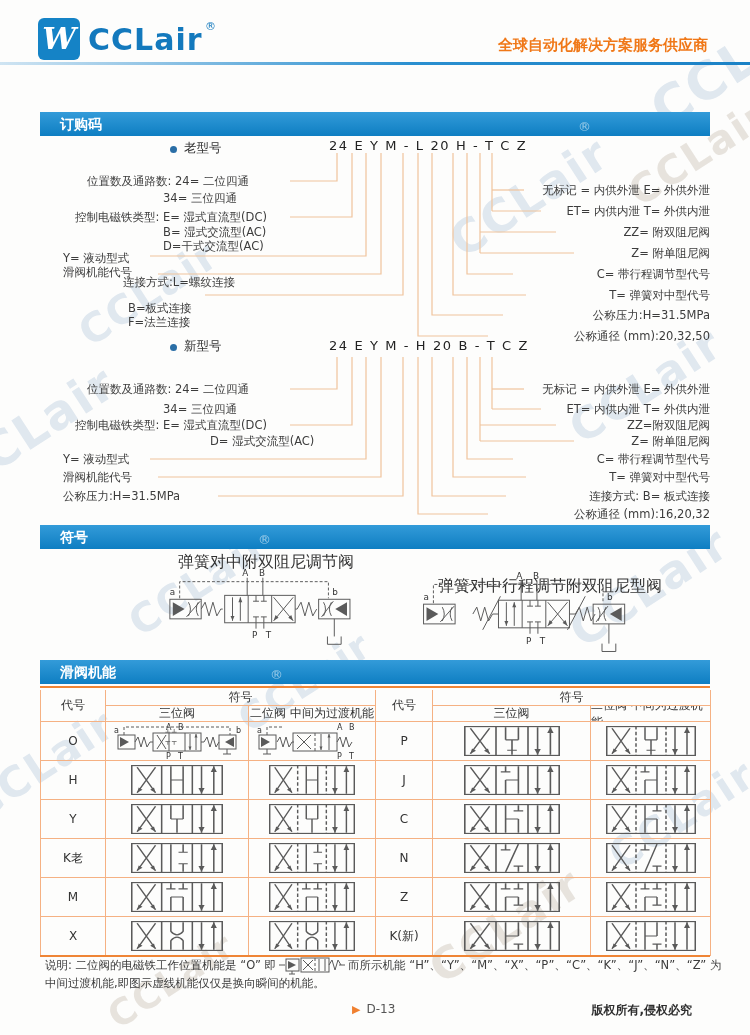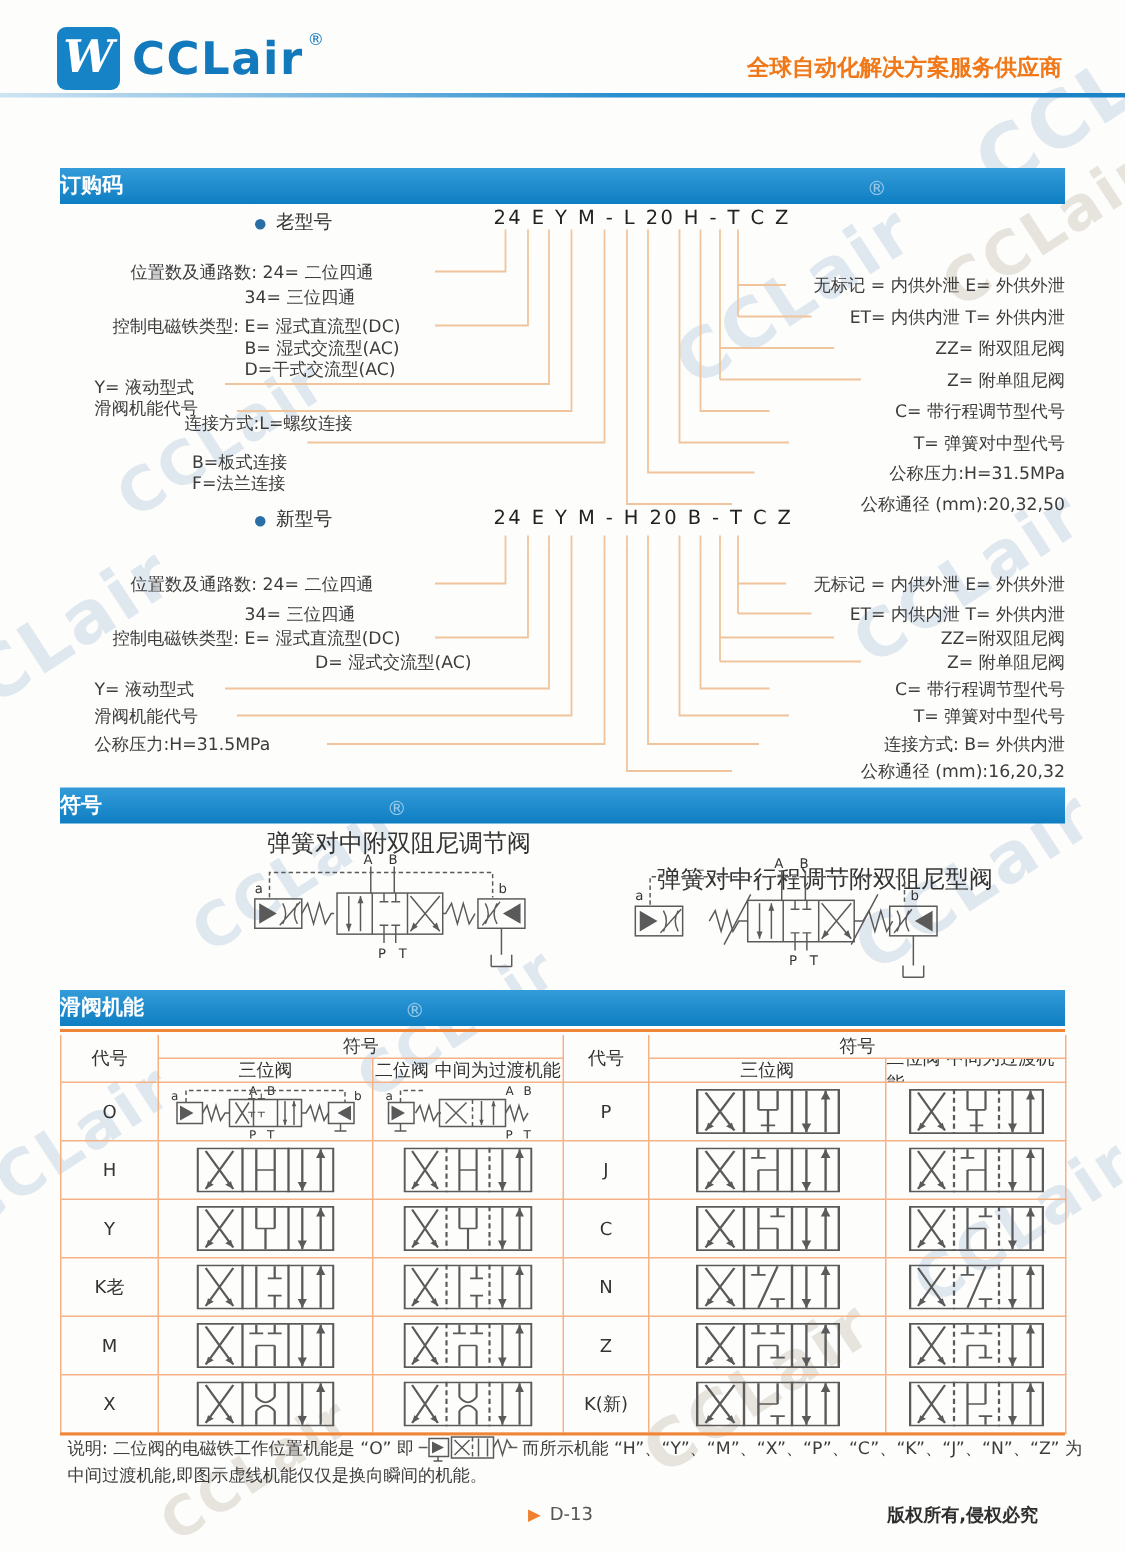--- a/index.html
+++ b/index.html
@@ -12,21 +12,21 @@
   .wm.warm{color:rgba(205,196,184,.45);}
   
   .logo-box{position:absolute;left:38px;top:18px;width:42px;height:42px;background:#1583c6;border-radius:6px;
             color:#fff;text-align:center;font:italic bold 30px "DejaVu Serif",serif;line-height:42px;}
   .logo-text{position:absolute;left:88px;top:22px;font-weight:bold;font-size:30px;color:#1379bd;letter-spacing:1px;}
   .logo-reg{position:absolute;left:205px;top:20px;font-size:11px;color:#1379bd;}
   .slogan{position:absolute;right:42px;top:36px;font-weight:bold;font-size:15px;color:#f07818;}
   .hdr-line{position:absolute;left:0;top:62px;width:750px;height:3px;
             background:linear-gradient(to right,#cfe4f2,#2a8fd0 55%,#1b82c6);}
   
-  .secbar{position:absolute;left:40px;width:670px;height:24px;box-sizing:border-box;
+  .secbar{position:absolute;left:40px;width:670px;height:24px;box-sizing:border-box;padding-left:20px;
           background:linear-gradient(180deg,#339bd9,#0e7ec2);color:#fff;font-weight:bold;font-size:14px;line-height:24px;}
   .secbar .reg{position:absolute;top:3px;font-weight:normal;font-size:13px;color:rgba(255,255,255,.55);}
   
   .lbl{position:absolute;font-size:11.5px;height:16px;line-height:16px;white-space:nowrap;color:#3c3c3c;text-align:right;}
   .lbl.r{right:40px;text-align:right;}
   .model-bullet{position:absolute;width:7px;height:7px;border-radius:50%;background:#2a6ea6;}
   .model-name{position:absolute;font-size:12.5px;color:#333;}
   .code{position:absolute;font-size:13px;color:#222;letter-spacing:1.6px;white-space:nowrap;}
   .ldr{stroke:#f0c49c;stroke-width:1.2;fill:none;}
   
@@ -151,21 +151,21 @@
 <div class="lbl" style="left:63px;top:451px;">Y= 液动型式</div>
 <div class="lbl" style="left:63px;top:469px;">滑阀机能代号</div>
 <div class="lbl" style="left:63px;top:488px;">公称压力:H=31.5MPa</div>
 
 <div class="lbl r" style="top:381px;">无标记 = 内供外泄   E= 外供外泄</div>
 <div class="lbl r" style="top:401px;">ET= 内供内泄   T= 外供内泄</div>
 <div class="lbl r" style="top:417px;">ZZ=附双阻尼阀</div>
 <div class="lbl r" style="top:433px;">Z= 附单阻尼阀</div>
 <div class="lbl r" style="top:451px;">C= 带行程调节型代号</div>
 <div class="lbl r" style="top:469px;">T= 弹簧对中型代号</div>
-<div class="lbl r" style="top:488px;">连接方式: B= 外供内泄</div>
+<div class="lbl r" style="top:488px;">连接方式: B= 板式连接</div>
 <div class="lbl r" style="top:506px;text-align:center;">公称通径 (mm):16,20,32</div>
 
 <div class="secbar" style="top:525px;">
   <span>符号</span>
   <span class="reg" style="left:218px;">®</span>
 </div>
 
 <div class="sym-title" style="left:178px;top:552px;">弹簧对中附双阻尼调节阀</div>
 <div class="sym-title" style="left:438px;top:576px;">弹簧对中行程调节附双阻尼型阀</div>
 

